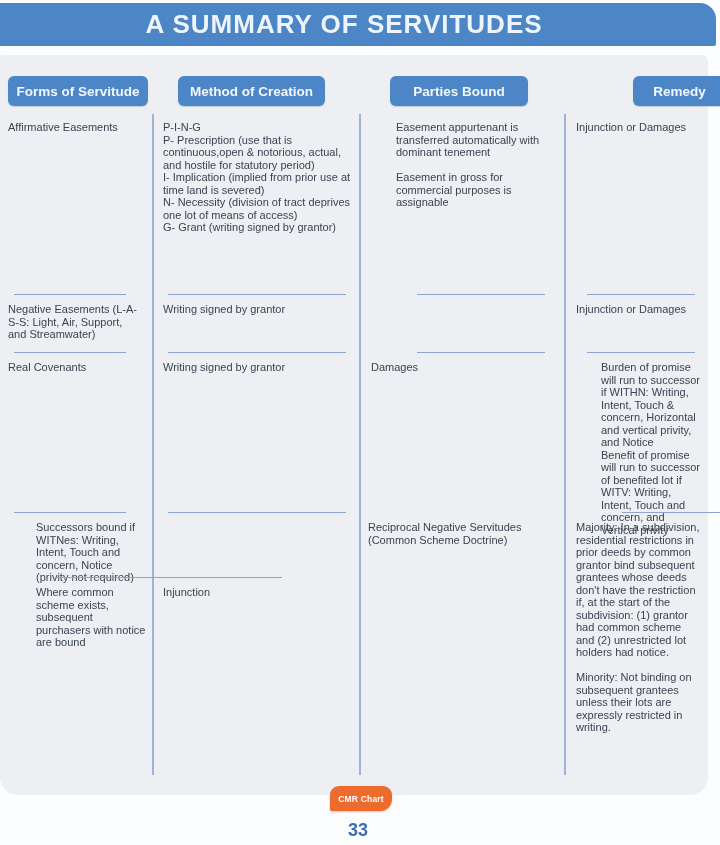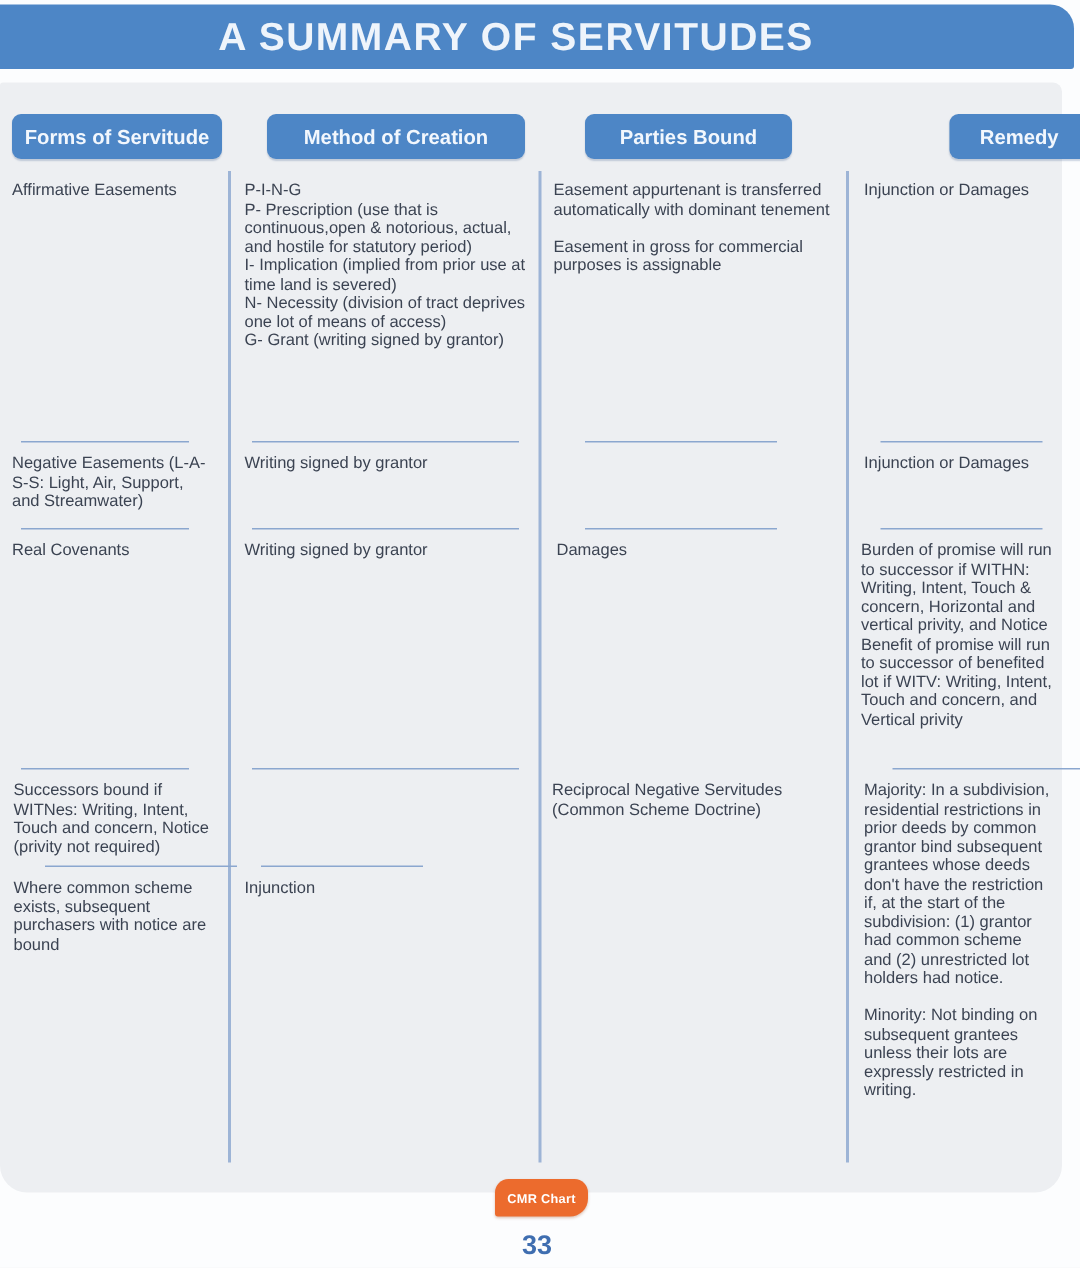--- a/index.html
+++ b/index.html
@@ -24,21 +24,21 @@
   }
 
   
   .col-btn{
     position:absolute;height:30px;background:#4d86c6;border-radius:6px;
     color:#f2f7fd;font-size:13.5px;font-weight:bold;
     display:flex;align-items:center;justify-content:center;
     box-shadow:0 1px 1px rgba(60,90,140,.25);
   }
   #btn-forms  {left:8px;  top:76px;width:140px;text-align:center;}
-  #btn-method {left:178px;top:76px;width:172px;}
+  #btn-method {left:178px;top:76px;width:147px;}
   #btn-parties{left:390px;top:76px;width:138px;}
   #btn-remedy {left:597px;top:76px;width:93px;margin-left:36px;}
 
   
   .vline{position:absolute;top:114px;height:661px;width:2px;background:#9db4d6;}
   #vline-1{left:152px;}
   #vline-2{left:359px;}
   #vline-3{left:564px;}
 
   
@@ -48,21 +48,21 @@
     grid-template-columns:152px 208px 205px 143px;
     grid-template-rows:182px 58px 160px 65px 207px;
   }
   .cell{
     position:relative;
     font-size:11px;line-height:12.5px;color:#3b4352;
     white-space:pre-line;
   }
   .c1{padding:3px 10px 0 8px;}
   .c2{padding:3px 8px 0 11px;}
-  .c3{padding:3px 6px 0 9px;}
+  .c3{padding:3px 6px 0 9px;margin-left:27px;}
   .c4{padding:3px 4px 0 11px;}
   
   .sep:after{
     content:"";position:absolute;bottom:5px;height:1.5px;background:#8ba7cf;
   }
   .c1.sep:after{left:14px;width:112px;}
   .c2.sep:after{left:16px;width:178px;}
   .c3.sep:after{left:30px;width:128px;}
   .c4.sep:after{left:22px;width:108px;}
 

